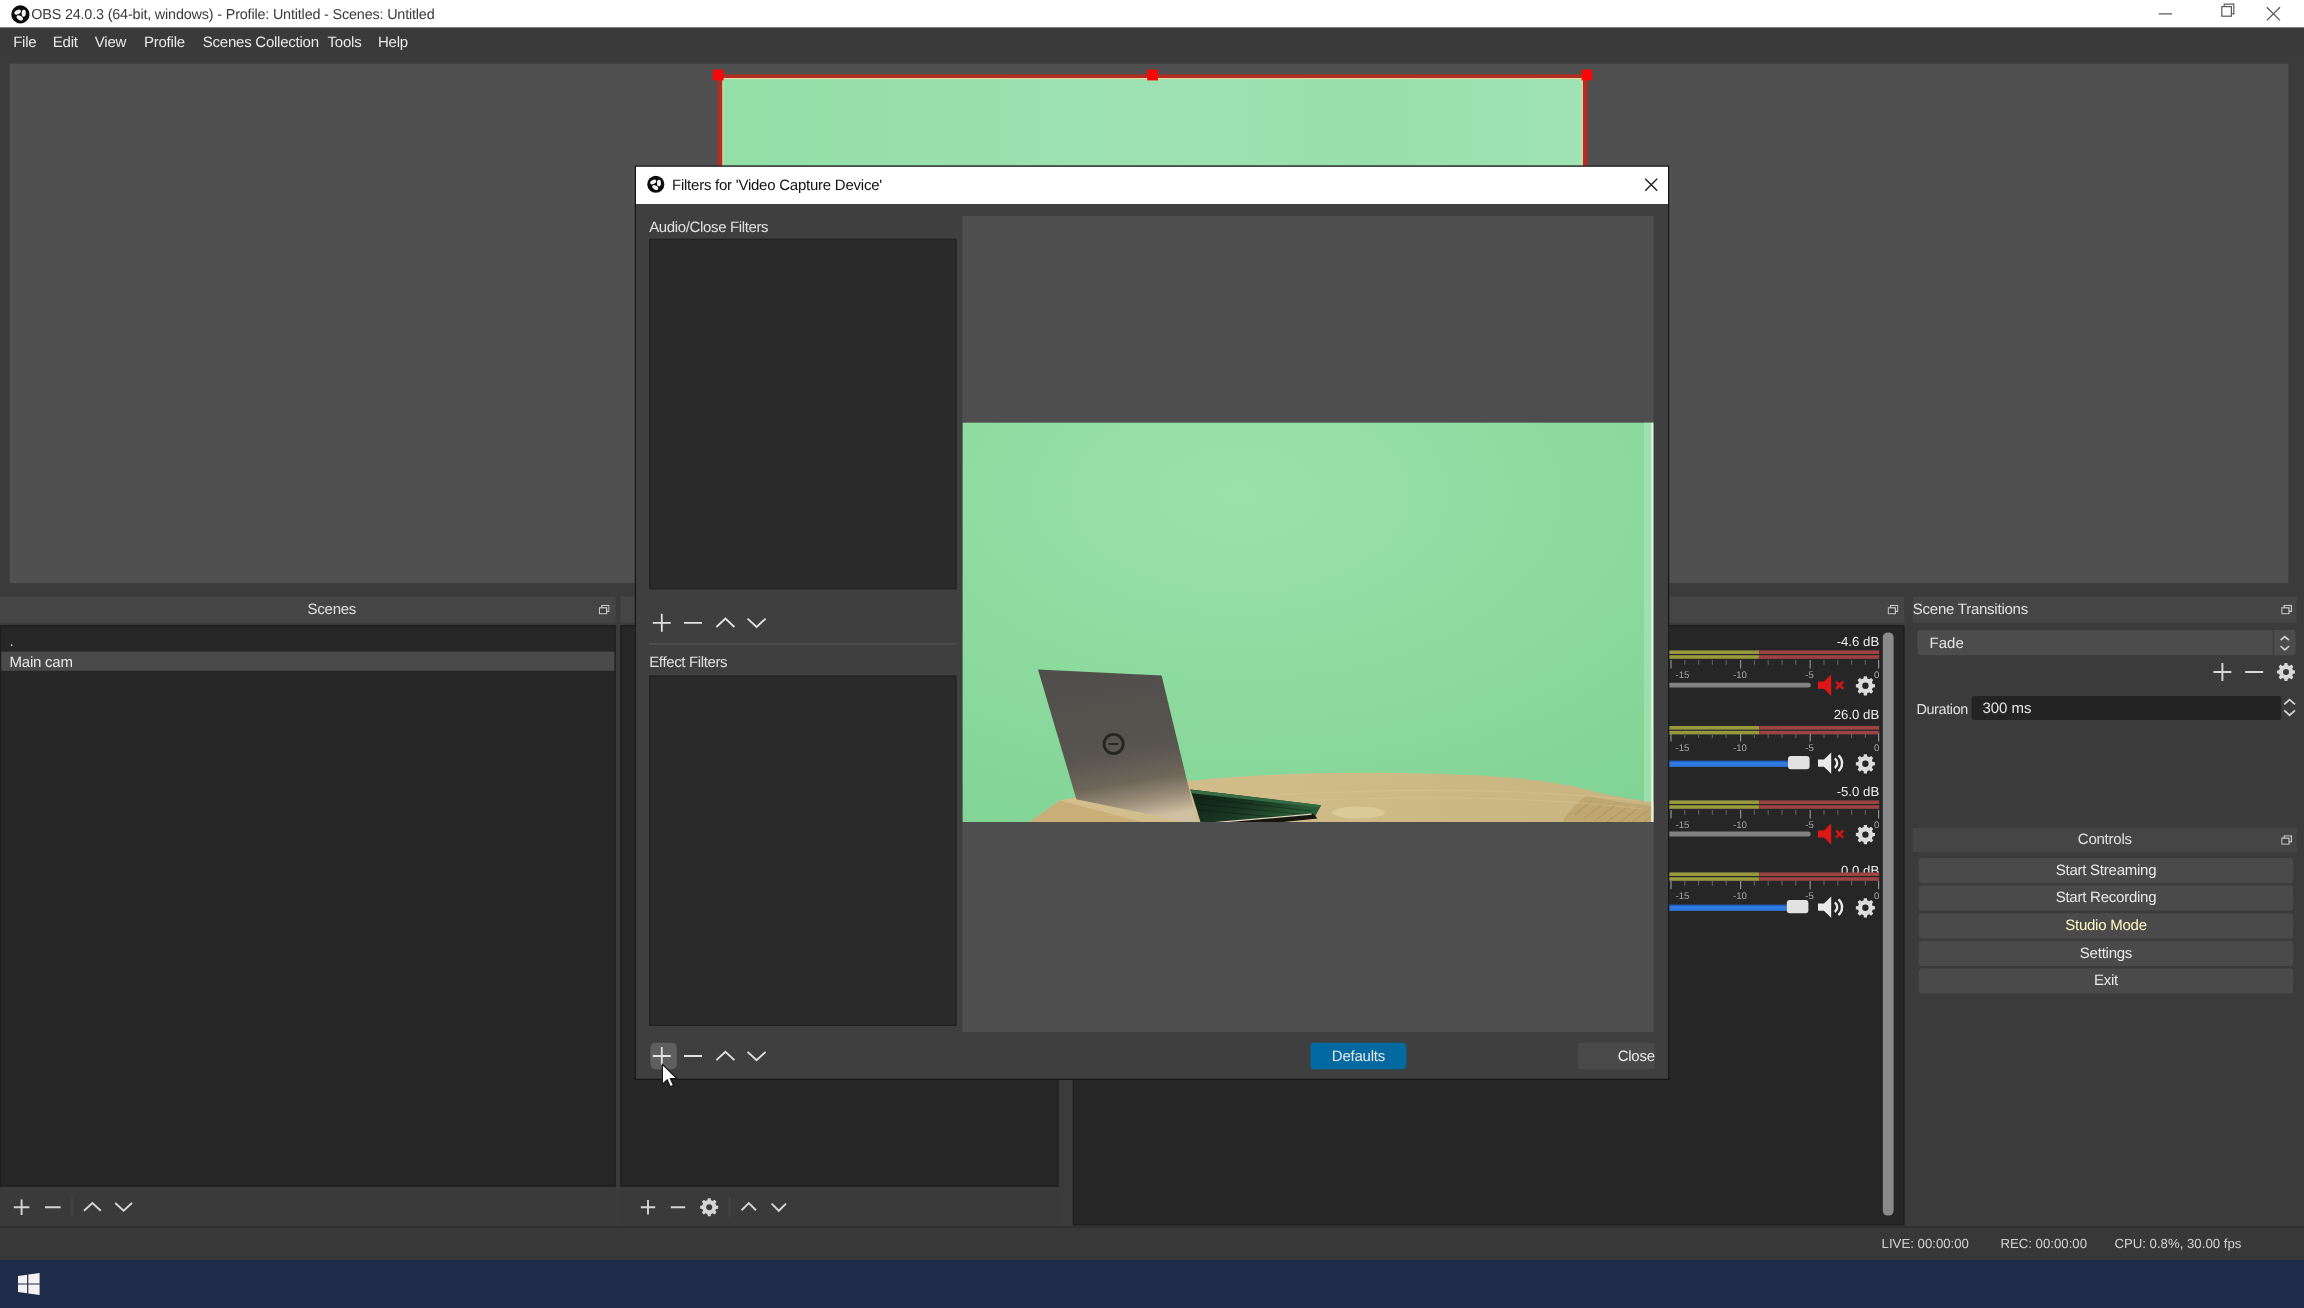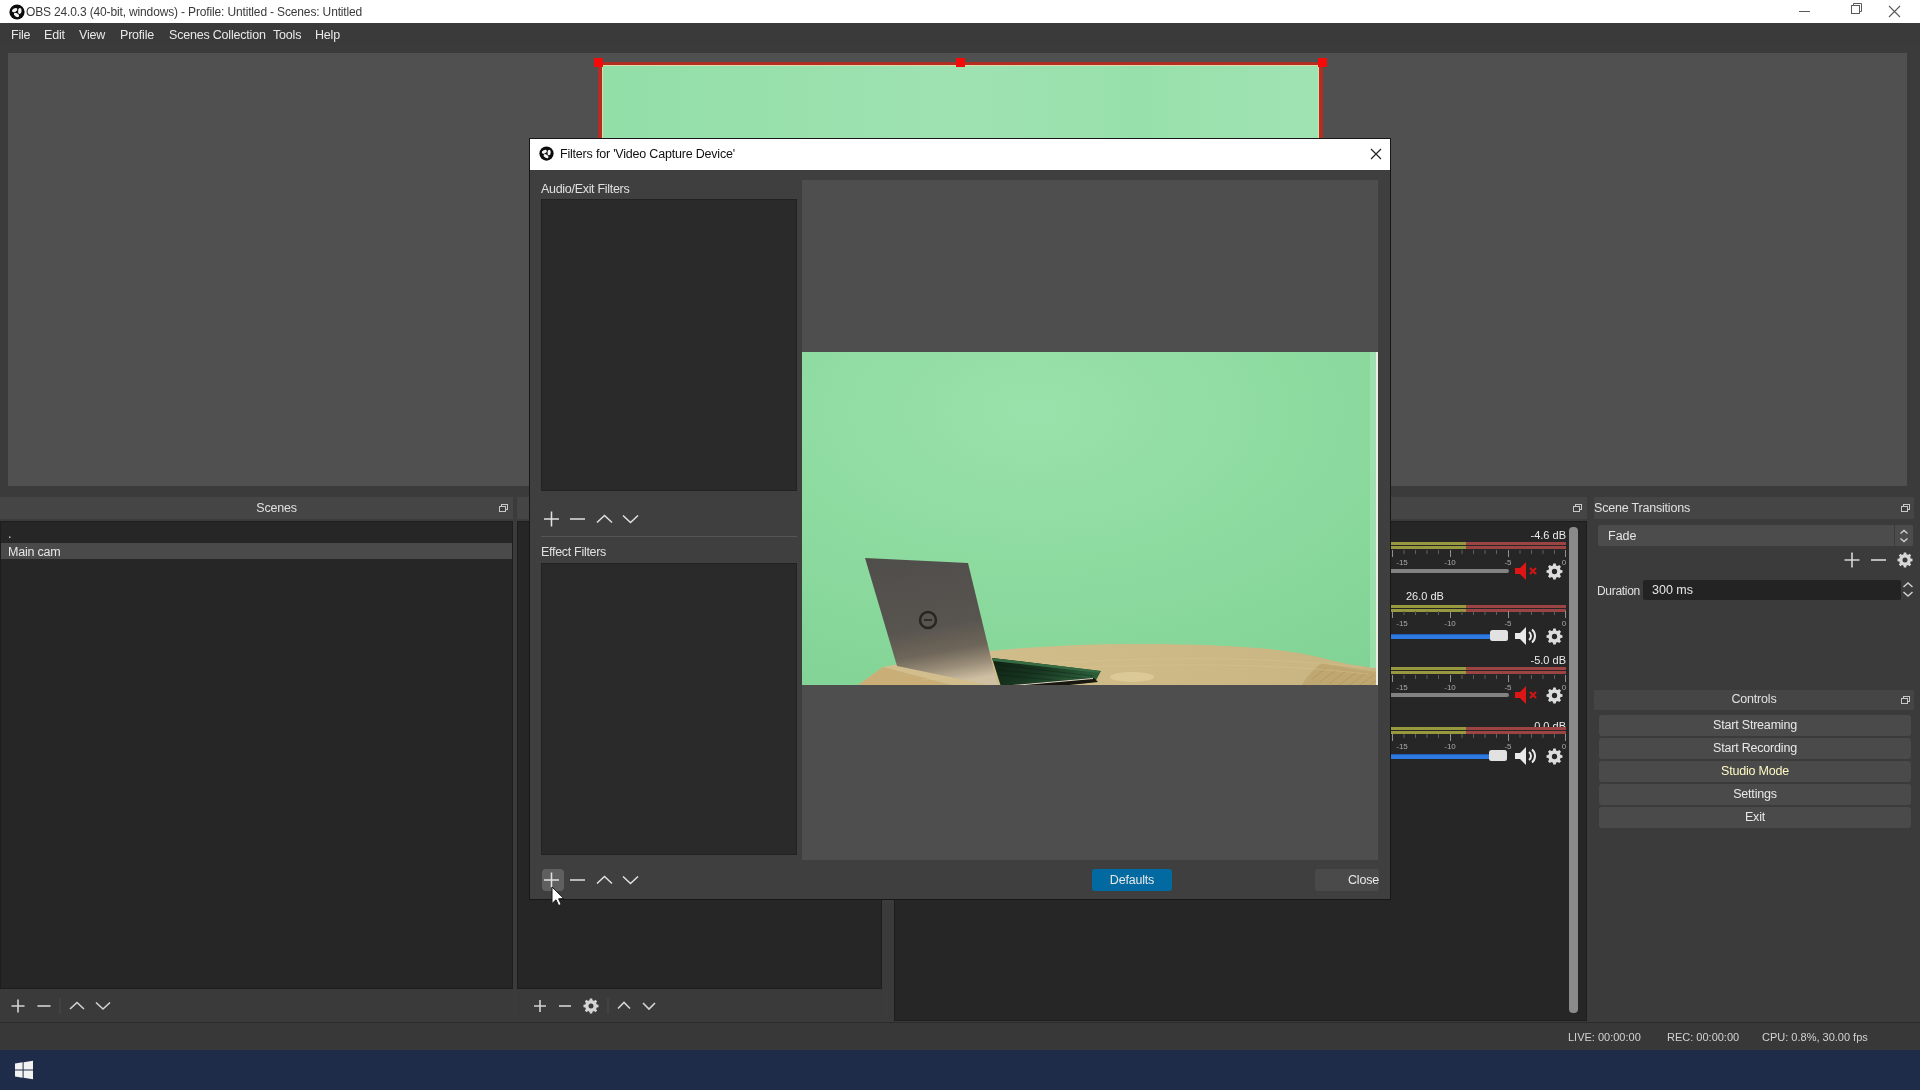--- a/index.html
+++ b/index.html
@@ -20,21 +20,21 @@
         <ellipse cx="5.70" cy="6.10" rx="2.9" ry="1.75" transform="rotate(332 5.70 6.10)" fill="#f4f4f4"></ellipse>
         <ellipse cx="10.80" cy="7.00" rx="2.9" ry="1.75" transform="rotate(452 10.80 7.00)" fill="#f4f4f4"></ellipse>
       </g>
 </defs>
 </svg>
 
 <div class="abs" style="left:0;top:0;width:1920px;height:23px;background:#ffffff;"></div>
 <svg class="abs" style="left:9px;top:4px" width="16" height="16" viewBox="0 0 16 16">
     <use href="#obslogo"></use>
   </svg>
-<div class="txt" style="left:26px;top:5px;font-size:12px;color:#3a3a3a;letter-spacing:-0.15px;">OBS 24.0.3 (40-bit, windows) - Profile: Untitled - Scenes: Untitled</div>
+<div class="txt" style="left:26px;top:5px;font-size:12px;color:#3a3a3a;letter-spacing:-0.15px;">OBS 24.0.3 (64-bit, windows) - Profile: Untitled - Scenes: Untitled</div>
 <svg class="abs" style="left:1794px;top:0" width="126" height="23" viewBox="0 0 126 23" fill="none" stroke="#5a5a5a">
   <line x1="5" y1="11.5" x2="16" y2="11.5"></line>
   <g transform="translate(50,0)">
       <rect x="7.5" y="5.5" width="8" height="8"></rect>
       <path d="M9.5,5.5 v-2 h8 v8 h-2"></path>
     </g>
   <g transform="translate(90,0)" stroke-width="1.1">
       <path d="M5,6 l11,11 M16,6 l-11,11"></path>
     </g>
 </svg>
@@ -136,21 +136,21 @@
 </svg>
 <div class="abs" style="left:900px;top:569px;width:609px;height:4px;background:#828282;border-radius:2px;"></div>
 <svg class="abs" style="left:1513px;top:561px" width="26" height="20" viewBox="0 0 26 20">
     <path d="M2,7 h5 l6,-6 v18 l-6,-6 h-5 z" fill="#e01515"></path>
     <path d="M17,7 l6,6 M23,7 l-6,6" stroke="#cf1414" stroke-width="2.2"></path>
   </svg>
 <svg class="abs" style="left:1546px;top:563px" width="17" height="17" viewBox="0 0 16 16">
     <use href="#gear" fill="#dcdcdc"></use>
   </svg>
 
-<div class="txt" style="left:1406px;top:590px;width:160px;font-size:11px;color:#ececec;">26.0 dB</div>
+<div class="txt" style="left:1406px;top:590px;width:160px;text-align:right;font-size:11px;color:#ececec;">26.0 dB</div>
 <div class="abs" style="left:900px;top:605px;width:566px;height:3px;background:#98983e;"></div>
 <div class="abs" style="left:1466px;top:605px;width:100px;height:3px;background:#9c4343;"></div>
 <div class="abs" style="left:900px;top:609px;width:566px;height:3px;background:#98983e;"></div>
 <div class="abs" style="left:1466px;top:609px;width:100px;height:3px;background:#9c4343;"></div>
 <svg class="abs" style="left:1334px;top:611px" width="236" height="16" viewBox="0 0 236 16">
   <g stroke="#909090" stroke-width="1">
     <line x1="0.5" y1="0" x2="0.5" y2="7"></line>
       <line x1="58.5" y1="0" x2="58.5" y2="7"></line>
       <line x1="116.5" y1="0" x2="116.5" y2="7"></line>
       <line x1="174.5" y1="0" x2="174.5" y2="7"></line>
@@ -342,21 +342,21 @@
 <div class="abs" style="left:529px;top:138px;width:862px;height:762px;background:#3f3f3f;border:1px solid #171717;box-sizing:border-box;"></div>
 <div class="abs" style="left:530px;top:139px;width:860px;height:31px;background:#ffffff;"></div>
 <svg class="abs" style="left:539px;top:146px" width="15" height="15" viewBox="0 0 16 16">
     <use href="#obslogo"></use>
   </svg>
 <div class="txt" style="left:560px;top:147px;font-size:12.5px;letter-spacing:-0.2px;color:#111111;">Filters for 'Video Capture Device'</div>
 <svg class="abs" style="left:1368px;top:146px" width="16" height="16" viewBox="0 0 16 16" stroke="#222" stroke-width="1.2">
     <path d="M3,3 l10,10 M13,3 l-10,10"></path>
   </svg>
 
-<div class="txt" style="left:541px;top:182px;font-size:12.5px;letter-spacing:-0.3px;color:#e0e0e0;">Audio/Exit Filters</div>
+<div class="txt" style="left:541px;top:182px;font-size:12.5px;letter-spacing:-0.3px;color:#e0e0e0;">Audio/Close Filters</div>
 <div class="abs" style="left:541px;top:199px;width:256px;height:292px;background:#2a2a2a;border:1px solid #222222;box-sizing:border-box;"></div>
 <svg class="abs" style="left:542px;top:509px" width="100" height="20" viewBox="0 0 100 20" stroke="#e2e2e2" stroke-width="1.5" fill="none">
   <path d="M9.5,2.5 v15 M2,10 h15"></path>
   <path d="M28,10 h15"></path>
   <path d="M55,13.5 l7.5,-7 7.5,7"></path>
   <path d="M81,6.5 l7.5,7 7.5,-7"></path>
 </svg>
 <div class="abs" style="left:541px;top:536px;width:256px;height:1px;background:#555555;"></div>
 <div class="txt" style="left:541px;top:545px;font-size:12.5px;letter-spacing:-0.3px;color:#e0e0e0;">Effect Filters</div>
 <div class="abs" style="left:541px;top:563px;width:256px;height:292px;background:#2a2a2a;border:1px solid #222222;box-sizing:border-box;"></div>

